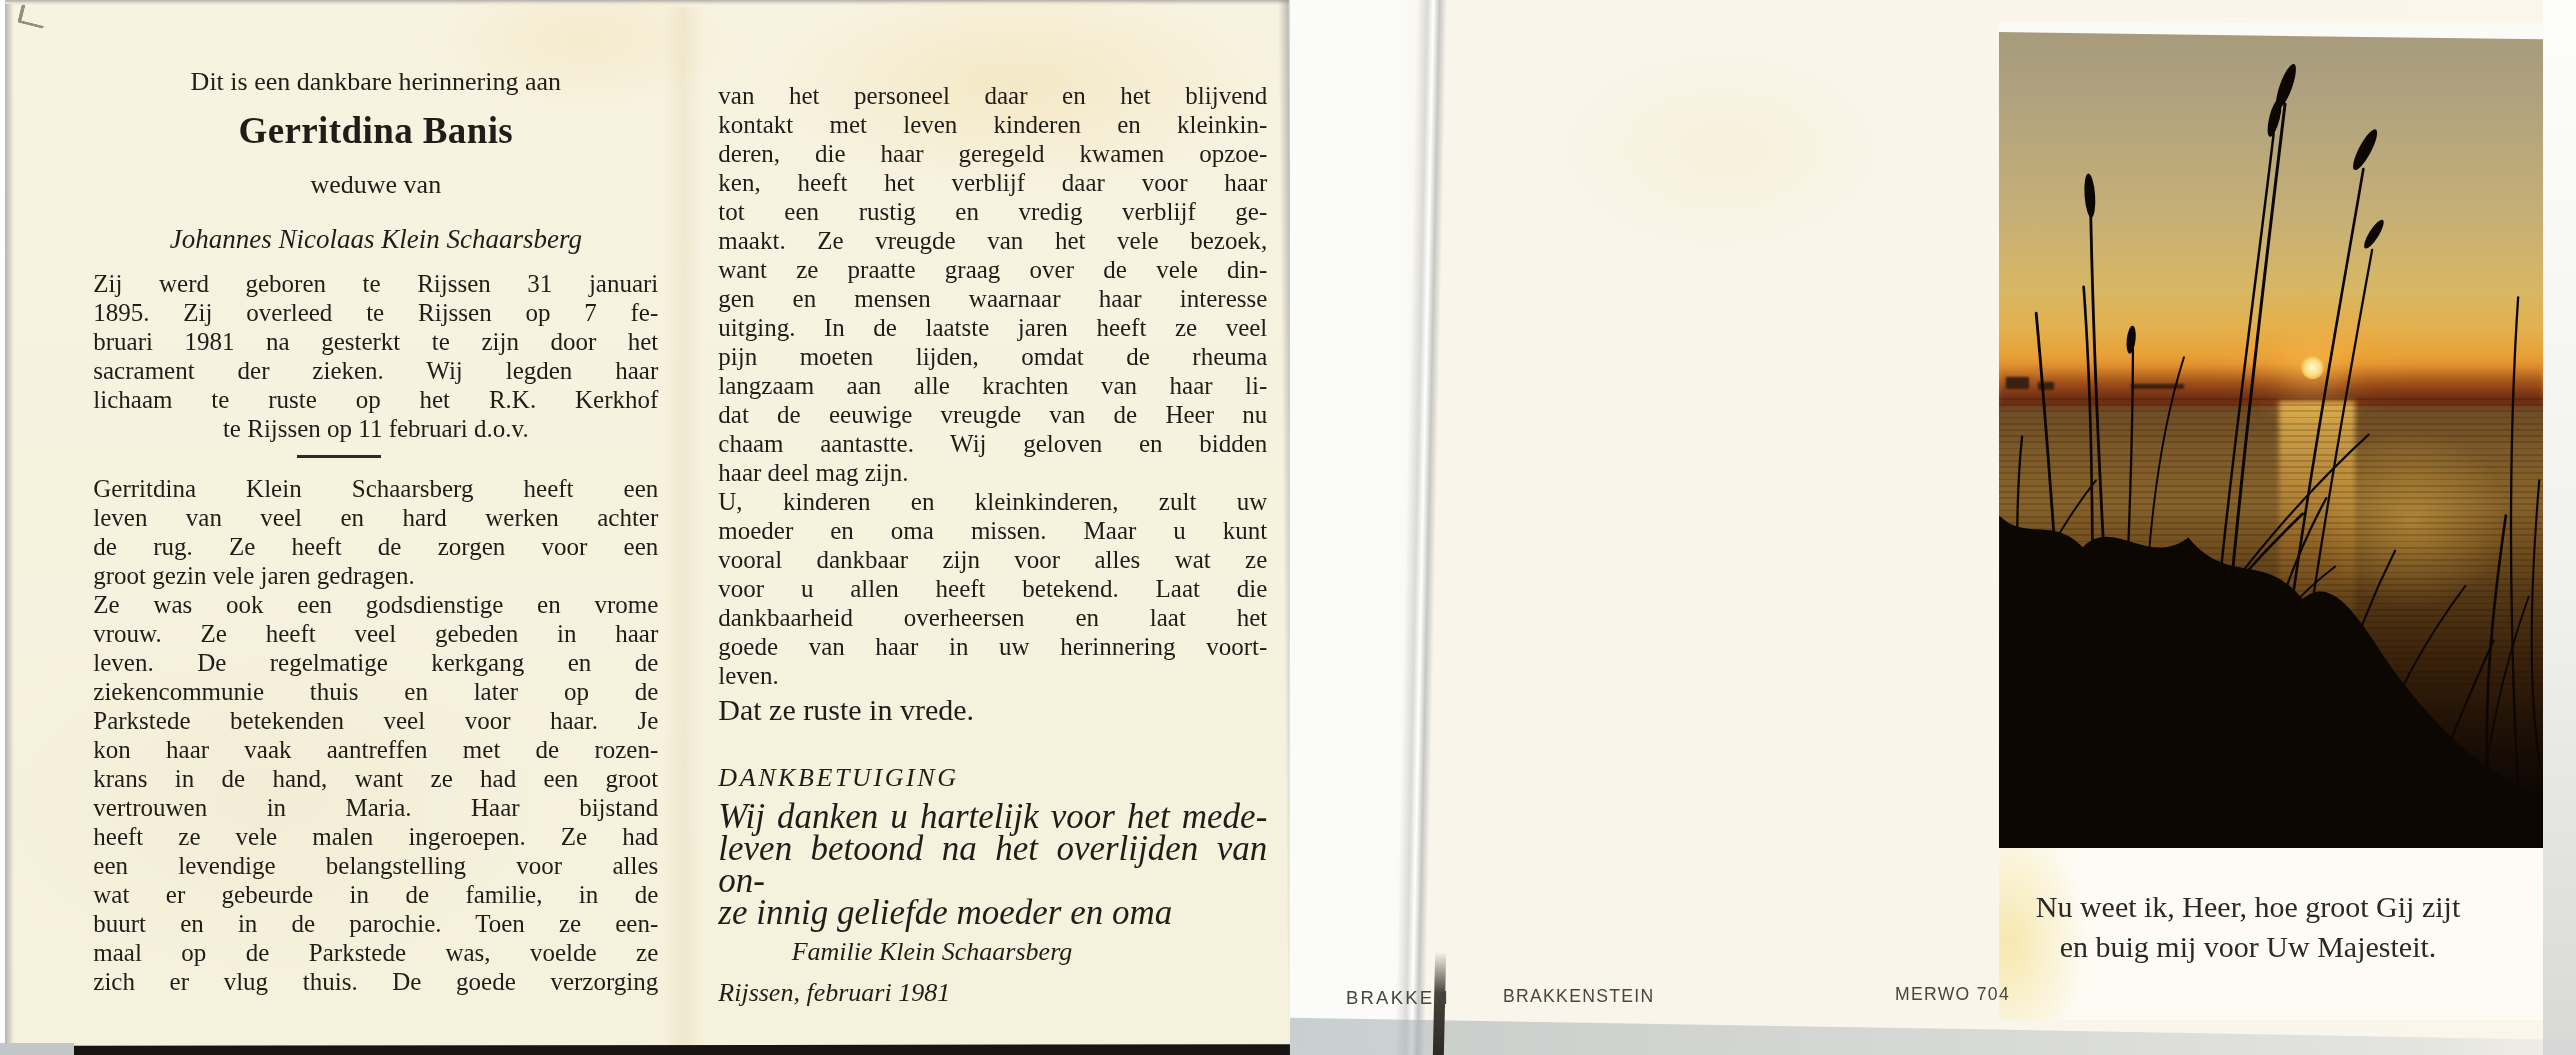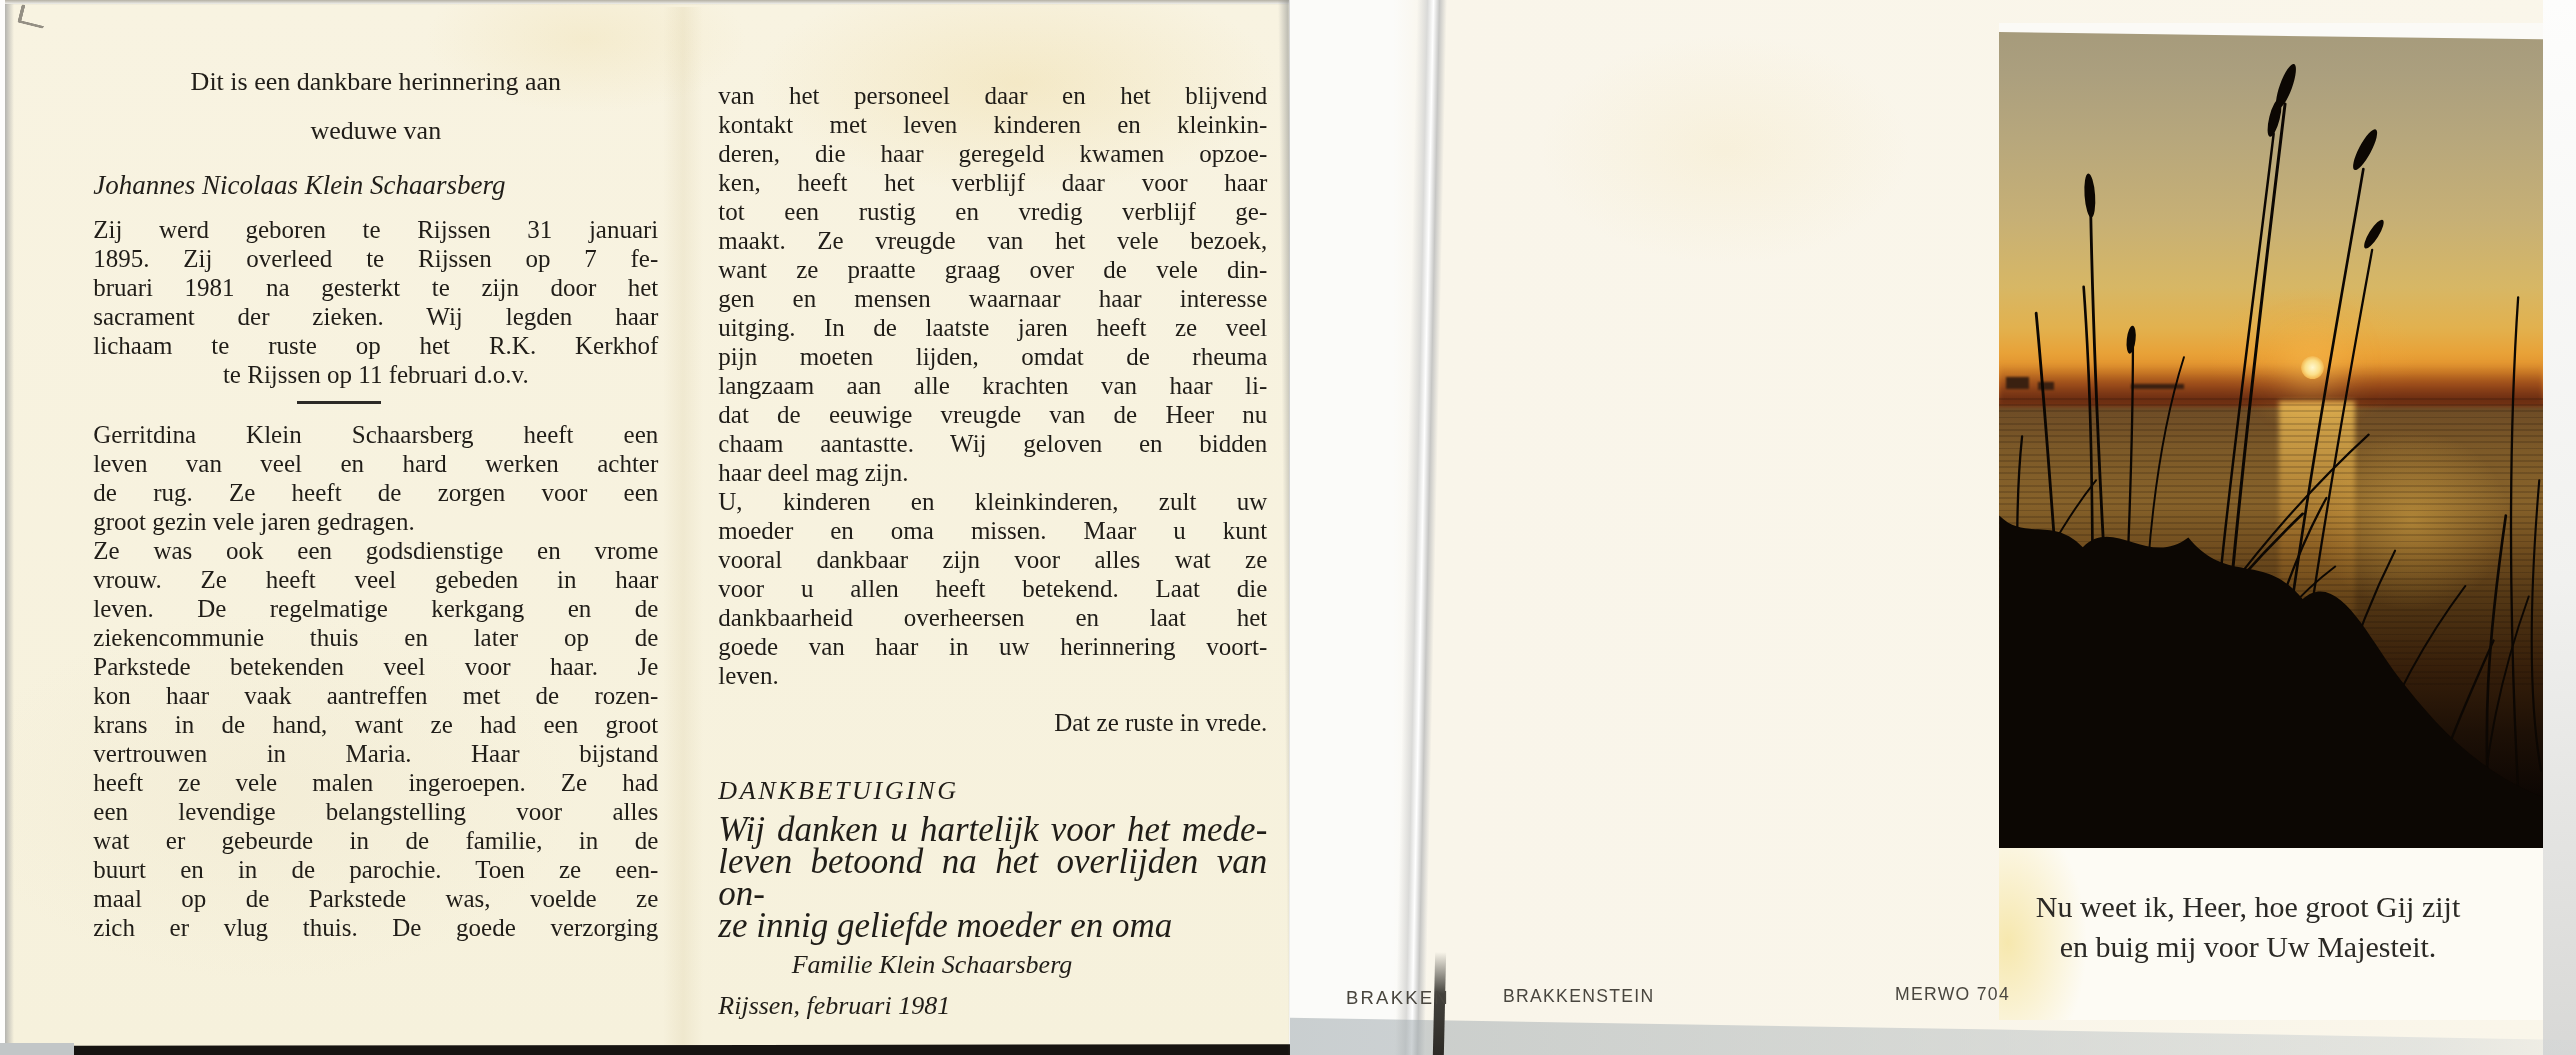--- a/index.html
+++ b/index.html
@@ -32,25 +32,25 @@
   
   .col{position:absolute;}
   .col1{left:88px;top:63px;width:565px;}
   .col2{left:713px;top:77px;width:549px;}
   .jl > div{font-size:25px;line-height:29px;text-align:justify;text-align-last:justify;}
   .jl > div.e{text-align-last:left;}
   .jl > div.c{text-align:center;text-align-last:center;}
   .intro-line{font-size:26px;line-height:30px;text-align:center;}
   .deceased-name{font-size:37px;line-height:40px;font-weight:bold;text-align:center;margin-top:14px;letter-spacing:0.4px;}
   .relation-line{font-size:26px;line-height:30px;text-align:center;margin-top:19.4px;}
-  .spouse-name{font-size:27px;line-height:32px;font-style:italic;margin-top:23px;}
+  .spouse-name{font-size:27px;line-height:32px;font-style:italic;text-align:center;margin-top:23px;}
   .para-gap{margin-top:14px;}
   .separator-rule{width:84px;height:2.6px;background:#2c2a26;margin:12.3px auto 0 auto;transform:translateX(-37px);}
   .life-story{margin-top:16px;}
-  .closing-line{font-size:25px;line-height:29px;text-align:right;margin-top:18px;}
+  .closing-line{font-size:30px;line-height:29px;text-align:left;margin-top:5px;}
   .thanks-heading{font-size:26px;line-height:30px;font-style:italic;letter-spacing:2.6px;text-align:left;margin-top:39px;}
   .thanks-block{margin-top:8.8px;font-style:italic;}
   .thanks-block > div{font-size:35px;line-height:32px;text-align:justify;text-align-last:justify;}
   .thanks-block > div.e{text-align-last:left;}
   .signature-line{font-size:26px;line-height:32px;font-style:italic;text-align:right;padding-right:195px;margin-top:7px;}
   .place-date-line{font-size:26px;line-height:32px;font-style:italic;text-align:left;margin-top:8.8px;}
 
   
   .right-bg{position:absolute;left:1290px;top:0;width:1286px;height:1056px;
       background:linear-gradient(to right,#fbfbf9 0%,#fbfbf9 8%,#f9f5ea 11%,#faf6ea 100%);}
@@ -109,20 +109,21 @@
 </head>
 <body>
 
 <div id="stage">
 
   <div class="left-card">
     <div class="fold-shade"></div>
 
     <div class="col col1">
       <div class="intro-line">Dit is een dankbare herinnering aan</div>
+      <div class="deceased-name">Gerritdina Banis</div>
       <div class="relation-line">weduwe van</div>
       <div class="spouse-name">Johannes Nicolaas Klein Schaarsberg</div>
       <div class="jl para-gap">
           <div>Zij werd geboren te Rijssen 31 januari</div>
           <div>1895. Zij overleed te Rijssen op 7 fe-</div>
           <div>bruari 1981 na gesterkt te zijn door het</div>
           <div>sacrament der zieken. Wij legden haar</div>
           <div>lichaam te ruste op het R.K. Kerkhof</div>
           <div class="c">te Rijssen op 11 februari d.o.v.</div>
         </div>

